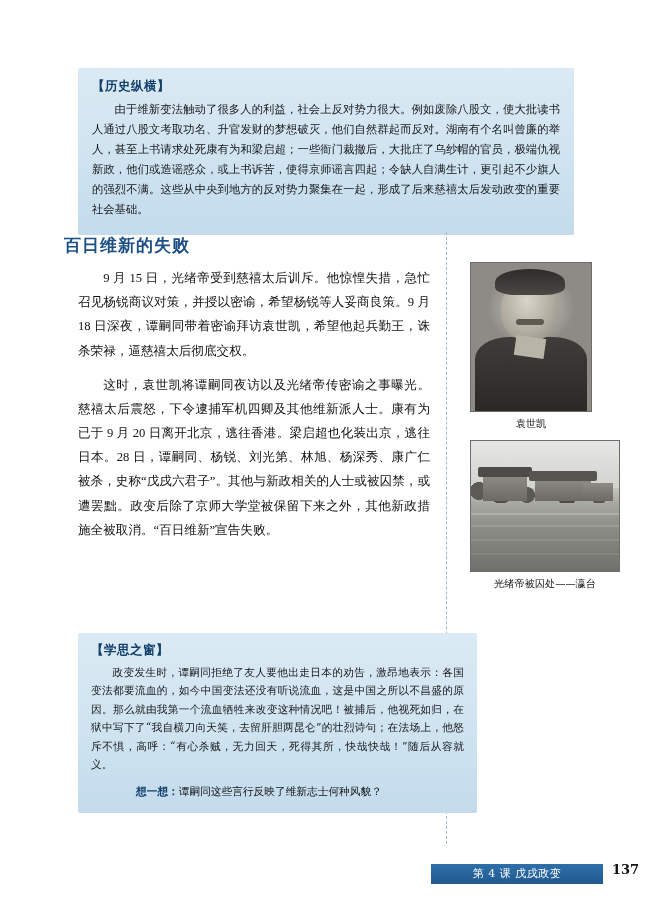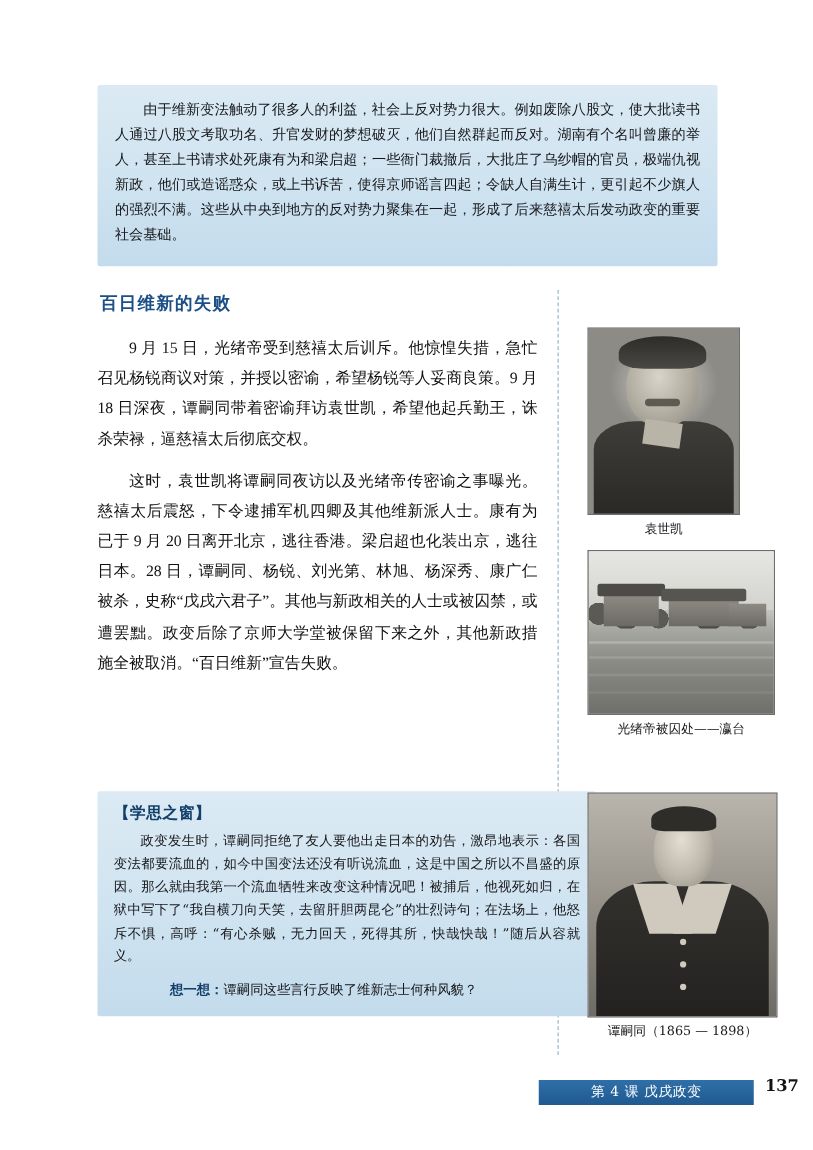--- a/index.html
+++ b/index.html
@@ -55,23 +55,23 @@
     left: 446px;
     top: 232px;
     width: 0;
     height: 612px;
     border-left: 1px dashed #9fb8c9;
   }
 
   
   .sec-head {
     position: absolute;
-    left: 80px;
+    left: 64px;
     top: 234px;
-    font-size: 14px;
+    font-size: 17px;
     font-weight: bold;
     color: #1b4f86;
     letter-spacing: 1px;
   }
 
   
   .maintext {
     position: absolute;
     left: 78px;
     top: 266px;
@@ -275,20 +275,21 @@
     background: #2f6fa8;
     opacity: 0;
   }
 </style>
 </head>
 <body>
 
 <div class="page">
 
   <div class="box-hist">
+    <div class="box-title">【历史纵横】</div>
     <div class="box-body">由于维新变法触动了很多人的利益，社会上反对势力很大。例如废除八股文，使大批读书人通过八股文考取功名、升官发财的梦想破灭，他们自然群起而反对。湖南有个名叫曾廉的举人，甚至上书请求处死康有为和梁启超；一些衙门裁撤后，大批庄了乌纱帽的官员，极端仇视新政，他们或造谣惑众，或上书诉苦，使得京师谣言四起；令缺人自满生计，更引起不少旗人的强烈不满。这些从中央到地方的反对势力聚集在一起，形成了后来慈禧太后发动政变的重要社会基础。</div>
   </div>
 
   <div class="col-divider"></div>
 
   <div class="sec-head">百日维新的失败</div>
 
   <div class="maintext">
     <p>9 月 15 日，光绪帝受到慈禧太后训斥。他惊惶失措，急忙召见杨锐商议对策，并授以密谕，希望杨锐等人妥商良策。9 月 18 日深夜，谭嗣同带着密谕拜访袁世凯，希望他起兵勤王，诛杀荣禄，逼慈禧太后彻底交权。</p>
     <p>这时，袁世凯将谭嗣同夜访以及光绪帝传密谕之事曝光。慈禧太后震怒，下令逮捕军机四卿及其他维新派人士。康有为已于 9 月 20 日离开北京，逃往香港。梁启超也化装出京，逃往日本。28 日，谭嗣同、杨锐、刘光第、林旭、杨深秀、康广仁被杀，史称“戊戌六君子”。其他与新政相关的人士或被囚禁，或遭罢黜。政变后除了京师大学堂被保留下来之外，其他新政措施全被取消。“百日维新”宣告失败。</p>
@@ -322,33 +323,18 @@
         <div class="body"></div>
         <div class="head"></div>
         <div class="hat"></div>
         <div class="mous"></div>
         <div class="collar"></div>
       </div>
     </div>
     <div class="cap">袁世凯</div>
   </div>
 
-  <div class="fig" id="fig-tan">
-    <div class="frame">
-      <div class="ph ph-tan">
-        <div class="body"></div>
-        <div class="collarL"></div>
-        <div class="collarR"></div>
-        <div class="btn" style="top:116px"></div>
-        <div class="btn" style="top:134px"></div>
-        <div class="btn" style="top:152px"></div>
-        <div class="head"></div>
-        <div class="hair"></div>
-      </div>
-    </div>
-    <div class="cap">谭嗣同（1865 — 1898）</div>
-  </div>
 
   <div class="footer-rule"></div>
   <div class="footer-tab">第 4 课  戊戌政变</div>
   <div class="page-num">137</div>
 
 </div>
 
 </body></html>

